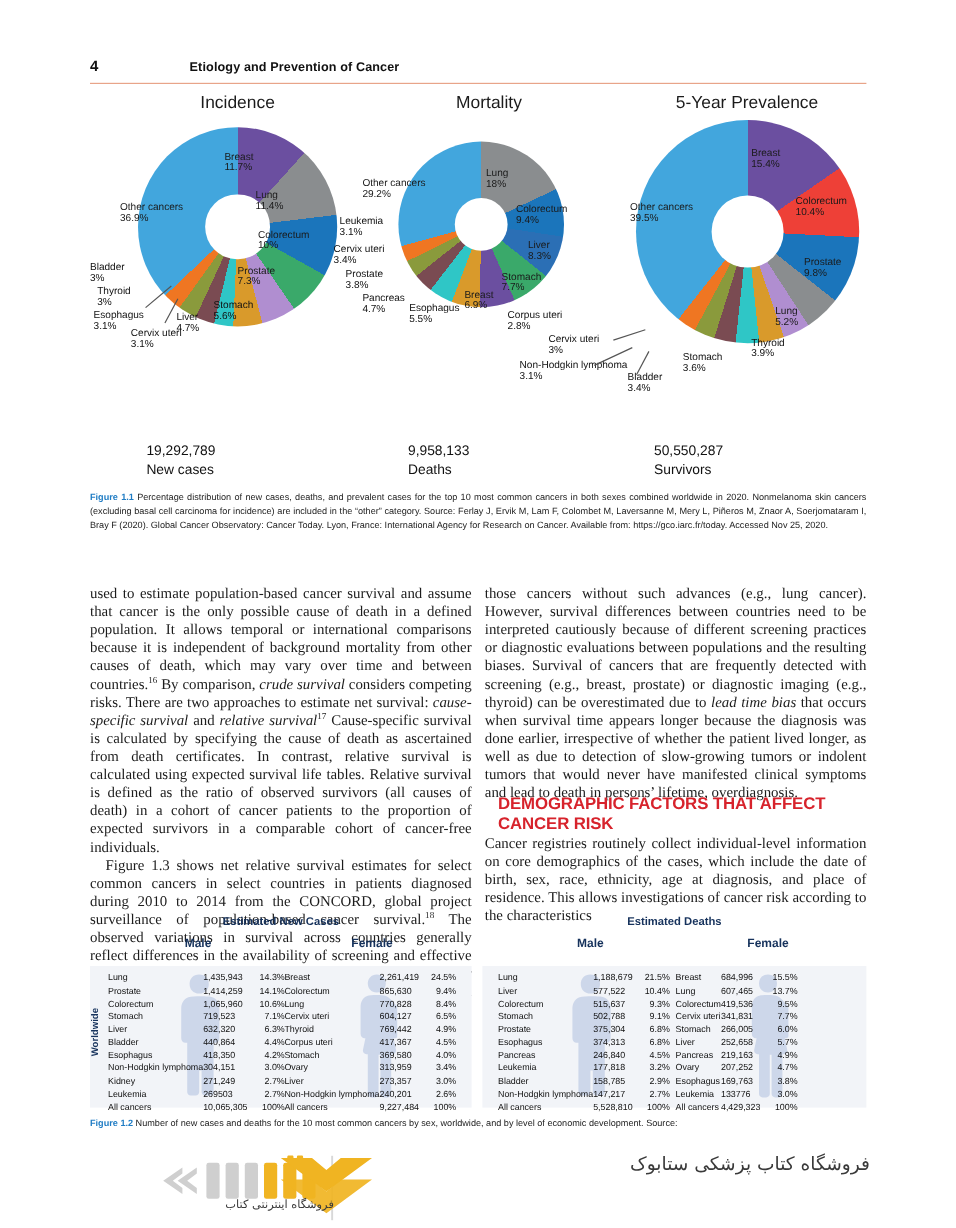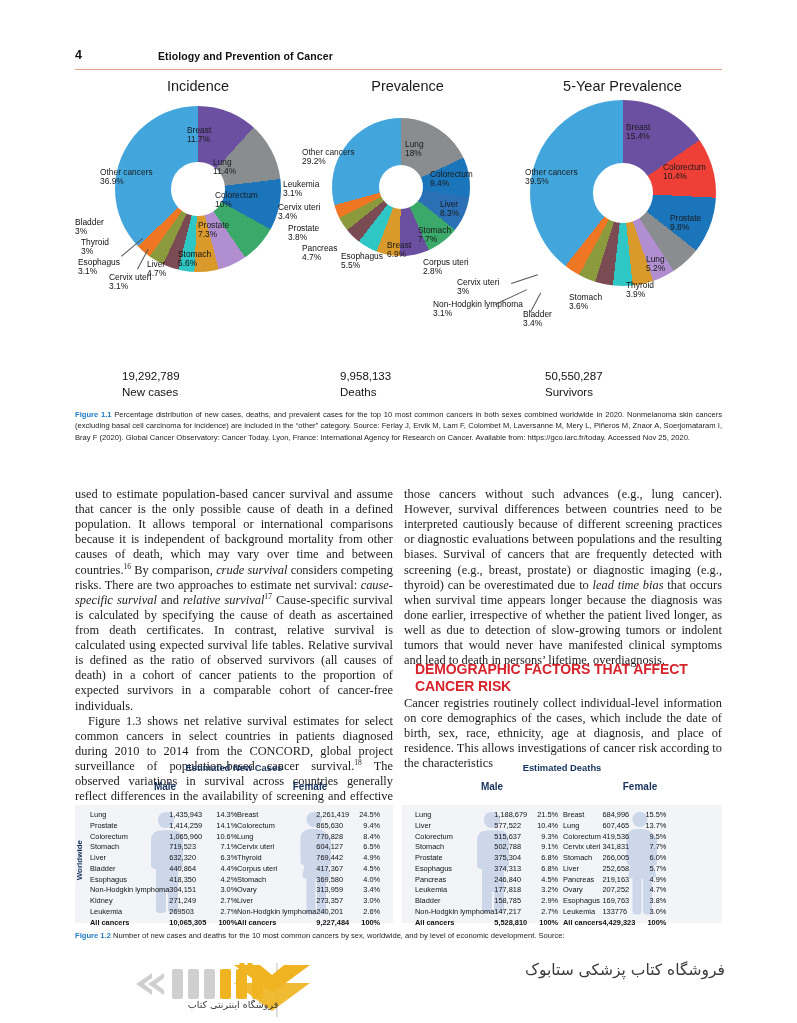--- a/index.html
+++ b/index.html
@@ -54,42 +54,42 @@
       font-size:10px;color:#16325c;text-align:center;}
   .worldwide{position:absolute;font-family:"Liberation Sans",sans-serif;font-weight:bold;
       font-size:8px;color:#16325c;writing-mode:vertical-rl;transform:rotate(180deg);}
   .panel-bg{position:absolute;background:#f2f4f8;}
   .silhouette{position:absolute;}
   table.stats{position:absolute;border-collapse:collapse;font-family:"Liberation Sans",sans-serif;
       font-size:7.4px;color:#111;}
   table.stats td{padding:0 0 1.15px 0;white-space:nowrap;line-height:1.3;}
   table.stats td.num{text-align:left;padding-right:5px;}
   table.stats td.pct{text-align:right;width:26px;}
-  table.stats tr.total-row td{font-weight:bold;margin-left:48px;}
+  table.stats tr.total-row td{font-weight:normal;margin-left:48px;}
 
   
   #banner{position:absolute;left:0;top:955px;width:797px;height:68px;background:#fff;}
   .rtl{font-family:"DejaVu Sans",sans-serif;direction:rtl;color:#3a3a3a;}
   #banner .url{position:absolute;font-family:"Liberation Sans",sans-serif;
       font-size:21px;letter-spacing:2.5px;color:#2b2b2b;font-weight:400;}
   #banner .url b{color:#f0b422;font-weight:400;}
 </style>
 </head>
 <body>
 
 <div id="runhead">
   <div class="folio">4</div>
   <div class="rh-title">Etiology and Prevention of Cancer</div>
   <div class="rule"></div>
 </div>
 
 <div id="fig11">
 
   <div class="chart-title" style="left:28px;top:0;width:190px;">Incidence</div>
-  <div class="chart-title" style="left:250px;top:0;width:165px;">Prevalence</div>
+  <div class="chart-title" style="left:250px;top:0;width:165px;">Mortality</div>
   <div class="chart-title" style="left:450px;top:0;width:195px;">5-Year Prevalence</div>
 
   <div class="donut-wrap" style="left:40px;top:28px;width:166px;height:166px;">
     <div class="donut" style="background:conic-gradient(
         #6b4fa0 0deg 42.1deg,
         #8a8d8f 42.1deg 83.1deg,
         #1b75bb 83.1deg 119.1deg,
         #3aa96a 119.1deg 145.4deg,
         #b08ed0 145.4deg 165.6deg,
         #d99a2b 165.6deg 182.5deg,

